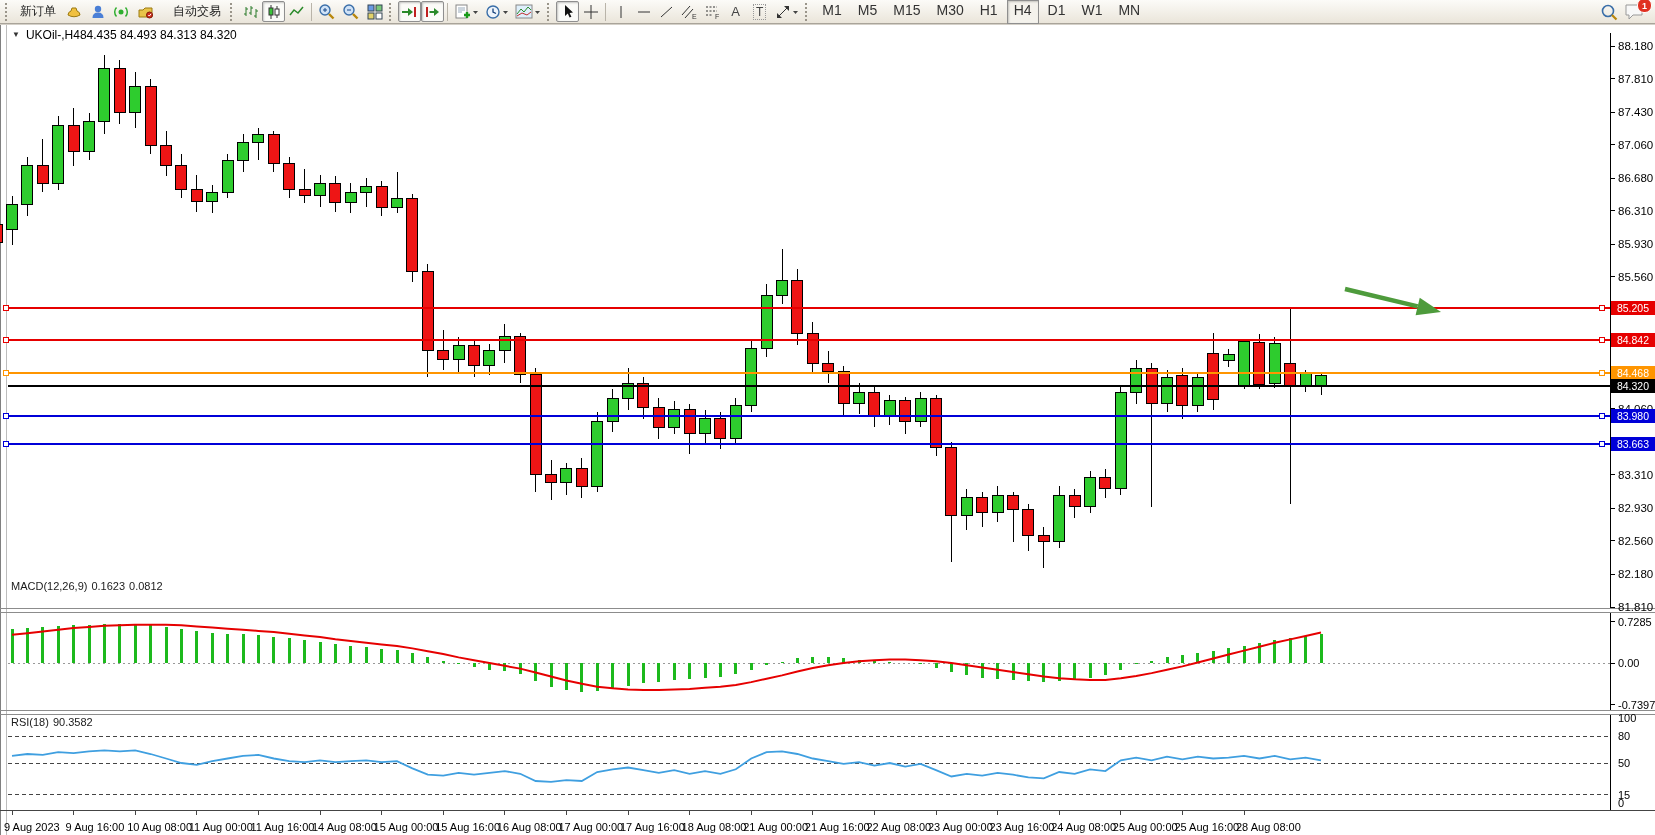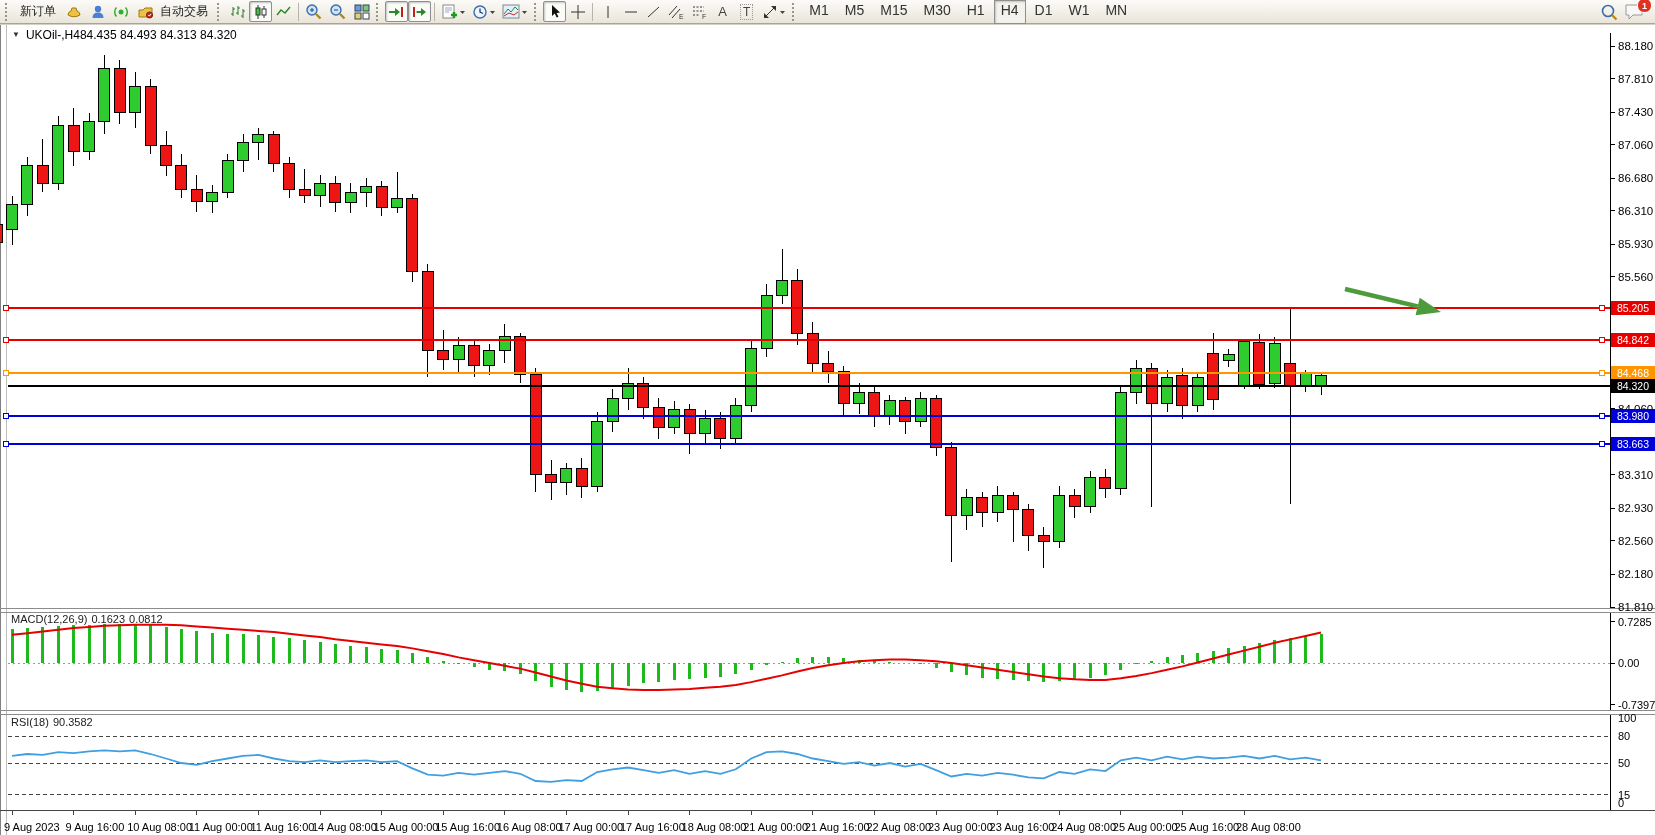--- a/index.html
+++ b/index.html
@@ -60,21 +60,21 @@
           <circle cx="8" cy="8" r="2.5" fill="#2fae2f"></circle>
           <path d="M3.5 12.5 A6.5 6.5 0 0 1 3.5 3.5 M12.5 3.5 A6.5 6.5 0 0 1 12.5 12.5" stroke="#2fae2f" fill="none" stroke-width="1.5"></path>
         </svg>
       </div>
     <div class="tbtn txt">
       <svg width="16" height="16" viewBox="0 0 16 16">
           <path d="M1 13 L1 6 L5 6 L7 4 L14 4 L14 13Z" fill="#e8c44a" stroke="#9c7a10"></path>
           <circle cx="11.5" cy="11" r="3" fill="#d03020" stroke="#801808"></circle>
           <path d="M10.3 11 l1 1 l1.8-2.2" stroke="#fff" fill="none"></path>
         </svg>
-      <span style="margin-left:6px">自动交易</span>
+      <span style="margin-left:19px">自动交易</span>
     </div>
     <div class="grip"></div>
     <div class="tbtn">
         <svg width="16" height="16" viewBox="0 0 16 16">
           <path d="M3 3 V12 M3 5 h2 M1 10 h2 M8 2 V11 M8 4 h2 M6 9 h2 M13 5 V14 M13 7 h2 M11 12 h2" stroke="#2a7a2a" fill="none"></path>
         </svg>
       </div>
     <div class="tbtn pressed">
         <svg width="16" height="16" viewBox="0 0 16 16">
           <line x1="5" y1="1" x2="5" y2="15" stroke="#333"></line>
@@ -658,20 +658,20 @@
           <text x="1618" y="715" fill="#000" font-size="11" text-anchor="start" font-weight="normal">80</text>
           <text x="1618" y="742" fill="#000" font-size="11" text-anchor="start" font-weight="normal">50</text>
           <text x="1618" y="773.5" fill="#000" font-size="11" text-anchor="start" font-weight="normal">15</text>
           <text x="1618" y="782" fill="#000" font-size="11" text-anchor="start" font-weight="normal">0</text>
         </g>
         <g shape-rendering="auto">
           <line x1="1345" y1="264" x2="1417.6604997277043" y2="281.40824472642913" stroke="#4e9b3c" stroke-width="4.5"></line>
           <polygon points="1441,287 1419.7574079552933,272.6559321243182 1415.5635915001153,290.16055732854005" fill="#4e9b3c"></polygon>
         </g>
       </svg>
-    <div class="ind-label" style="top:588px">
+    <div class="ind-label" style="top:555px">
       <span>MACD(12,26,9)</span><span>0.1623</span><span>0.0812</span>
     </div>
     <div class="ind-label" style="top:691px">
       <span>RSI(18)</span><span>90.3582</span>
     </div>
   </div>
 </div>
 
 </body></html>

